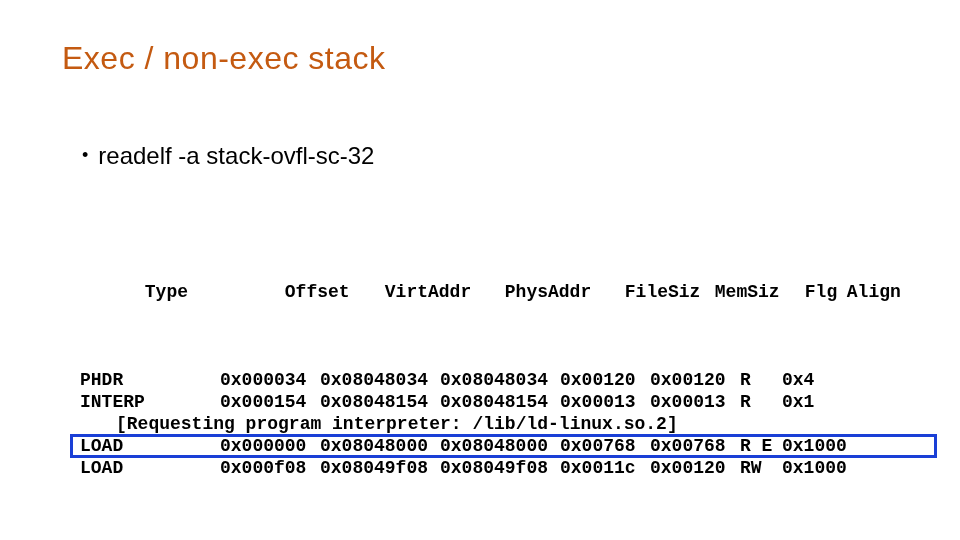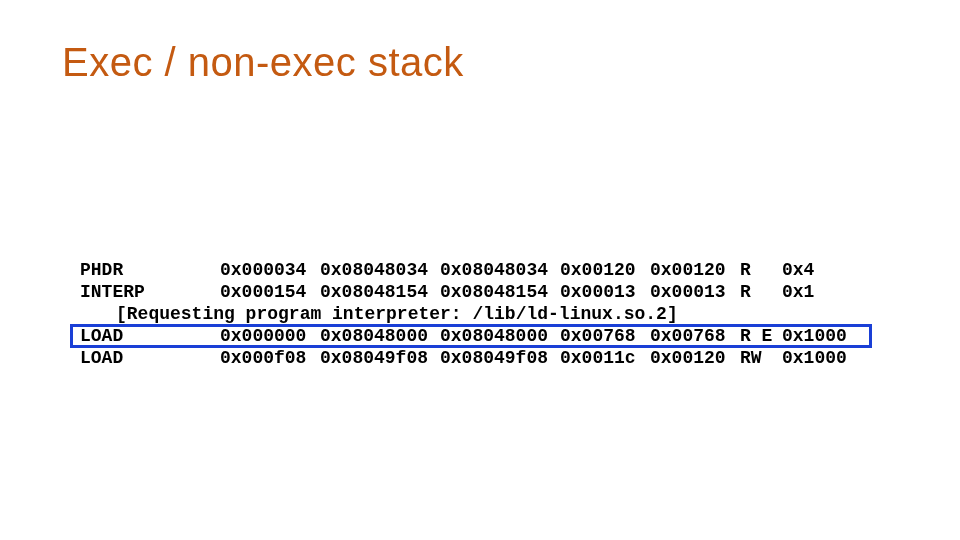--- a/index.html
+++ b/index.html
@@ -14,21 +14,21 @@
   .slide {
     position: relative;
     width: 960px;
     height: 540px;
     box-sizing: border-box;
   }
   .title {
     position: absolute;
     left: 62px;
     top: 40px;
-    font-size: 40px;
+    font-size: 32px;
     color: #c45a11; 
     font-weight: 400;
     letter-spacing: 0.5px;
   }
   .bullet {
     position: absolute;
     left: 82px;
     top: 142px;
     font-size: 24px;
     color: #000;
@@ -87,18 +87,24 @@
     padding-left: 0;
   }
 </style>
 </head>
 <body>
 
 <div class="slide">
 
   <div class="title">Exec / non-exec stack</div>
 
+  <div class="bullet">
+    <span class="dot">•</span><span>readelf -a stack-ovfl-sc-32</span>
+  </div>
 
   <div class="terminal">
+    <div class="hdr-row indent-row">
+      <span class="c-type">Type</span><span class="c-offset">Offset</span><span class="c-virt">VirtAddr</span><span class="c-phys">PhysAddr</span><span class="c-fsz">FileSiz</span><span class="c-msz">MemSiz</span><span class="c-flg">Flg</span><span class="c-align">Align</span>
+    </div>
     <div id="rows-container"><div class="row-wrap"><div class="data-row row-content"><span class="c-type">PHDR</span><span class="c-offset">0x000034</span><span class="c-virt">0x08048034</span><span class="c-phys">0x08048034</span><span class="c-fsz">0x00120</span><span class="c-msz">0x00120</span><span class="c-flg">R</span><span class="c-align">0x4</span></div></div><div class="row-wrap"><div class="data-row row-content"><span class="c-type">INTERP</span><span class="c-offset">0x000154</span><span class="c-virt">0x08048154</span><span class="c-phys">0x08048154</span><span class="c-fsz">0x00013</span><span class="c-msz">0x00013</span><span class="c-flg">R</span><span class="c-align">0x1</span></div></div><div class="indent-row" style="padding-left: 56px;">[Requesting program interpreter: /lib/ld-linux.so.2]</div><div class="row-wrap"><div class="highlight-blue"></div><div class="data-row row-content"><span class="c-type">LOAD</span><span class="c-offset">0x000000</span><span class="c-virt">0x08048000</span><span class="c-phys">0x08048000</span><span class="c-fsz">0x00768</span><span class="c-msz">0x00768</span><span class="c-flg">R E</span><span class="c-align">0x1000</span></div></div><div class="row-wrap"><div class="data-row row-content"><span class="c-type">LOAD</span><span class="c-offset">0x000f08</span><span class="c-virt">0x08049f08</span><span class="c-phys">0x08049f08</span><span class="c-fsz">0x0011c</span><span class="c-msz">0x00120</span><span class="c-flg">RW</span><span class="c-align">0x1000</span></div></div></div>
   </div>
 
 </div>
 
 </body></html>

